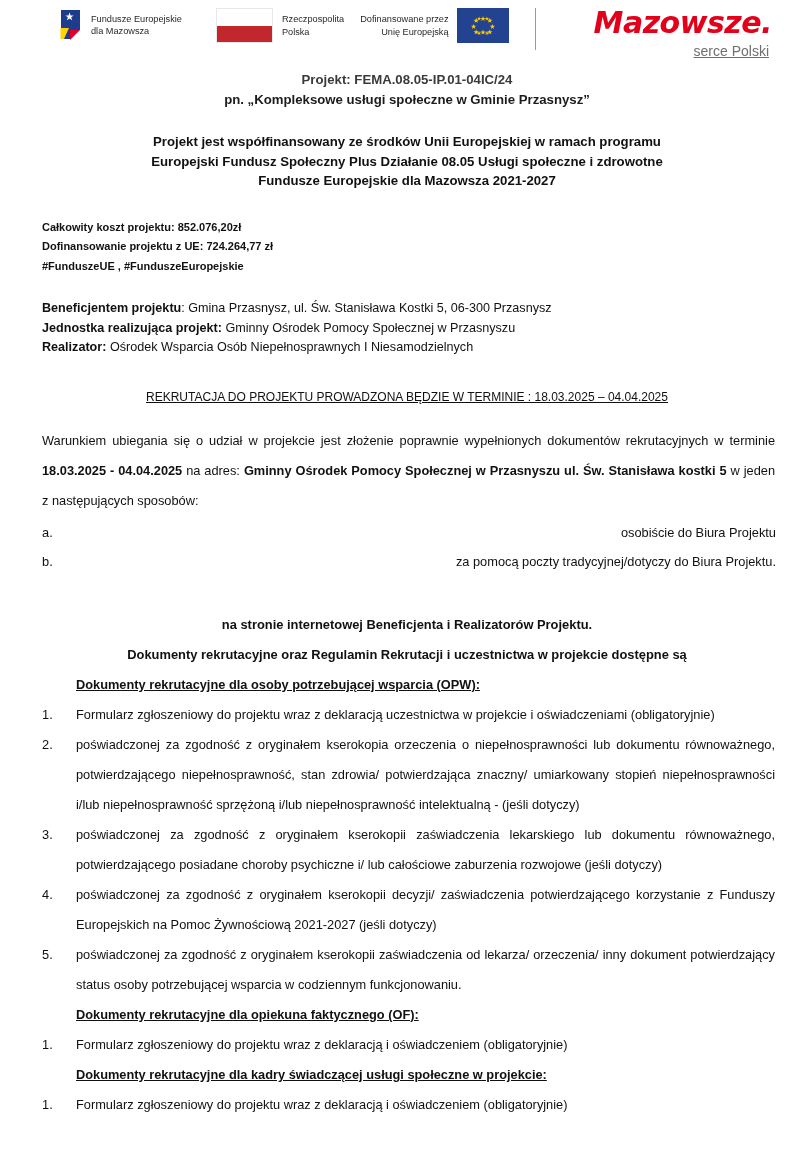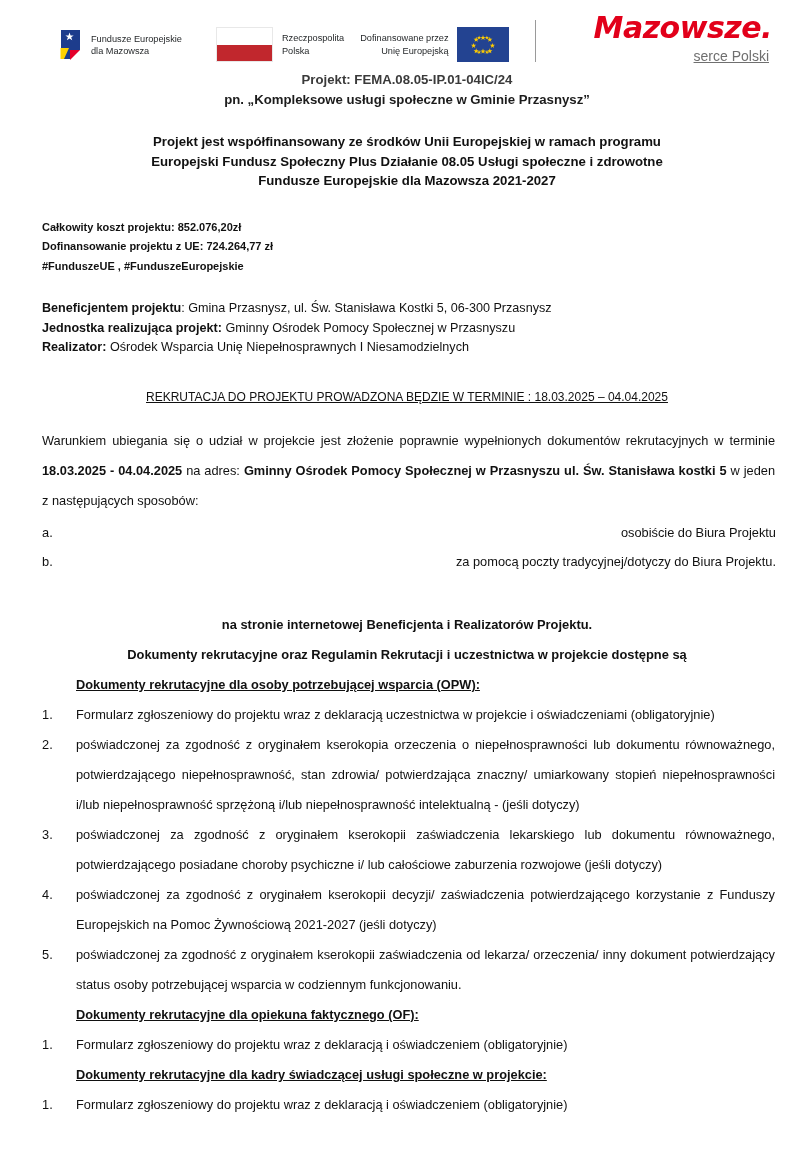--- a/index.html
+++ b/index.html
@@ -20,21 +20,21 @@
     min-height: 1151px;
     position: relative;
     background: #ffffff;
     box-sizing: border-box;
   }
 
   
   .logo-bar {
     height: 70px;
     display: flex;
-    align-items: flex-end;
+    align-items: flex-start;
     padding: 8px 22px 8px 58px;
     box-sizing: border-box;
     gap: 0;
   }
   .logo-block {
     display: flex;
     align-items: center;
     flex: 0 0 auto;
   }
 
@@ -351,21 +351,21 @@
       <div>Całkowity koszt projektu: 852.076,20zł</div>
       <div>Dofinansowanie projektu z UE: 724.264,77 zł</div>
       <div>#FunduszeUE , #FunduszeEuropejskie</div>
     </div>
 
     <div class="block-gap-c"></div>
 
     <div class="t-benef">
       <div><span class="bold">Beneficjentem projektu</span><span>: Gmina Przasnysz, ul. Św. Stanisława Kostki 5, 06-300 Przasnysz</span></div>
       <div><span class="bold">Jednostka realizująca projekt:</span><span> Gminny Ośrodek Pomocy Społecznej w Przasnyszu</span></div>
-      <div><span class="bold">Realizator:</span><span> Ośrodek Wsparcia Unię Niepełnosprawnych I Niesamodzielnych</span></div>
+      <div><span class="bold">Realizator:</span><span> Ośrodek Wsparcia Osób Niepełnosprawnych I Niesamodzielnych</span></div>
     </div>
 
     <div class="block-gap-d"></div>
 
     <div class="t-rekr">REKRUTACJA DO PROJEKTU PROWADZONA BĘDZIE W TERMINIE : 18.03.2025 – 04.04.2025</div>
 
     <div class="block-gap-e"></div>
 
     <div class="para"><span>Warunkiem ubiegania się o udział w projekcie jest złożenie poprawnie wypełnionych dokumentów rekrutacyjnych w terminie </span><span class="bold">18.03.2025 - 04.04.2025</span><span> na adres: </span><span class="bold">Gminny Ośrodek Pomocy Społecznej w Przasnyszu ul. Św. Stanisława kostki 5</span><span> w jeden z następujących sposobów:</span></div>
 

